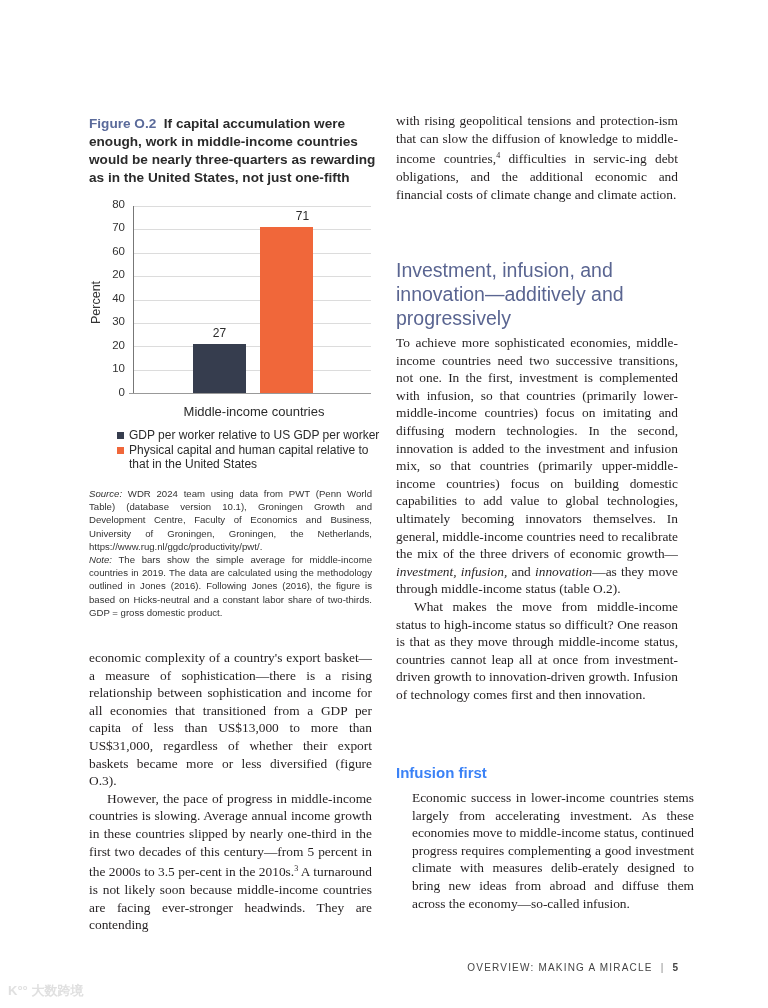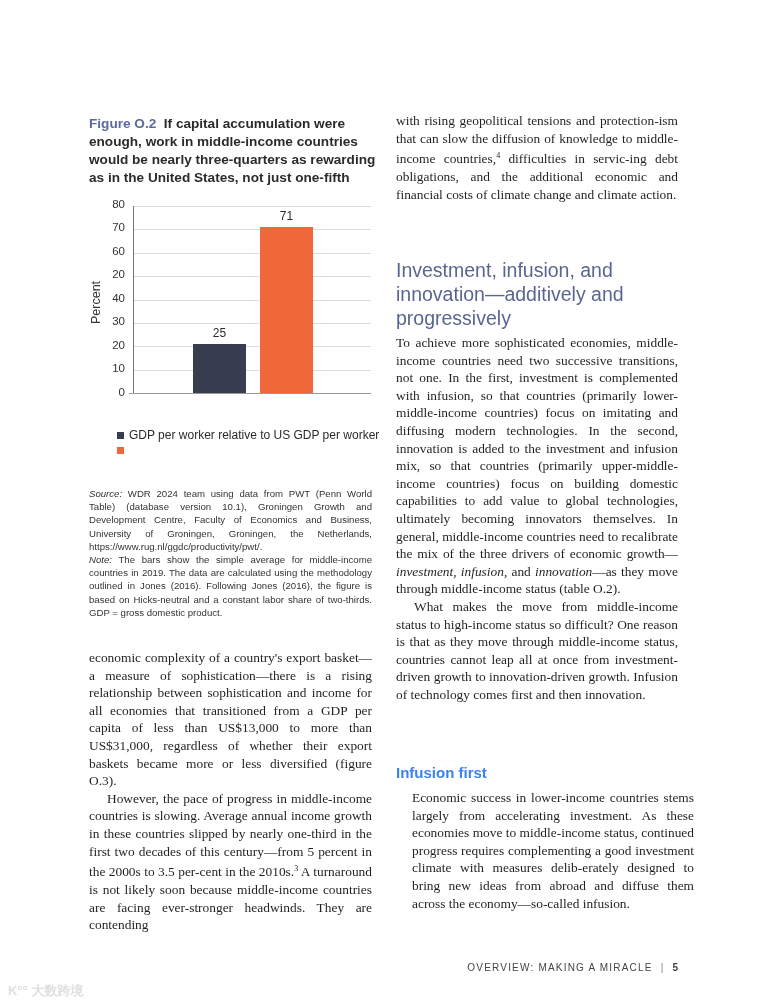--- a/index.html
+++ b/index.html
@@ -76,34 +76,36 @@
     <div class="grid" style="left:44px;width:238px;top:276px;"></div>
     <div class="grid" style="left:44px;width:238px;top:300px;"></div>
     <div class="grid" style="left:44px;width:238px;top:323px;"></div>
     <div class="grid" style="left:44px;width:238px;top:346px;"></div>
     <div class="grid" style="left:44px;width:238px;top:370px;"></div>
 
     <div class="axis-y" style="left:44px;top:206px;height:188px;"></div>
     <div class="axis-x" style="left:40px;width:242px;top:393px;"></div>
 
     <div class="bar" style="left:104px;width:53px;top:344px;height:49px;background:#363d4e;"></div>
-    <div class="bar-label" style="left:104px;width:53px;top:326px;">25</div>
+    <div class="bar-label" style="left:104px;width:53px;top:326px;">27</div>
 
     <div class="bar" style="left:171px;width:53px;top:227px;height:166px;background:#f0673a;"></div>
-    <div class="bar-label" style="left:171px;width:53px;top:209px;">71</div>
+    <div class="bar-label" style="left:187px;width:53px;top:209px;">71</div>
 
+    <div class="x-cat" style="left:60px;width:210px;top:404px;">Middle-income countries</div>
   </div>
 
   <div class="legend sans">
     <div class="legend-item">
       <span class="swatch" style="background:#363d4e;"></span>
       <span>GDP per worker relative to US GDP per worker</span>
     </div>
     <div class="legend-item">
       <span class="swatch" style="background:#f0673a;"></span>
+      <span>Physical capital and human capital relative to that in the United States</span>
     </div>
   </div>
 
   <div class="notes sans">
     <p><i>Source:</i><span> WDR 2024 team using data from PWT (Penn World Table) (database version 10.1), Groningen Growth and Development Centre, Faculty of Economics and Business, University of Groningen, Groningen, the Netherlands, https://www.rug.nl/ggdc/productivity/pwt/.</span></p>
     <p><i>Note:</i><span> The bars show the simple average for middle-income countries in 2019. The data are calculated using the methodology outlined in Jones (2016). Following Jones (2016), the figure is based on Hicks-neutral and a constant labor share of two-thirds. GDP = gross domestic product.</span></p>
   </div>
 
   <div class="left-body body-text serif">
     <p>economic complexity of a country's export basket—a measure of sophistication—there is a rising relationship between sophistication and income for all economies that transitioned from a GDP per capita of less than US$13,000 to more than US$31,000, regardless of whether their export baskets became more or less diversified (figure O.3).</p>

